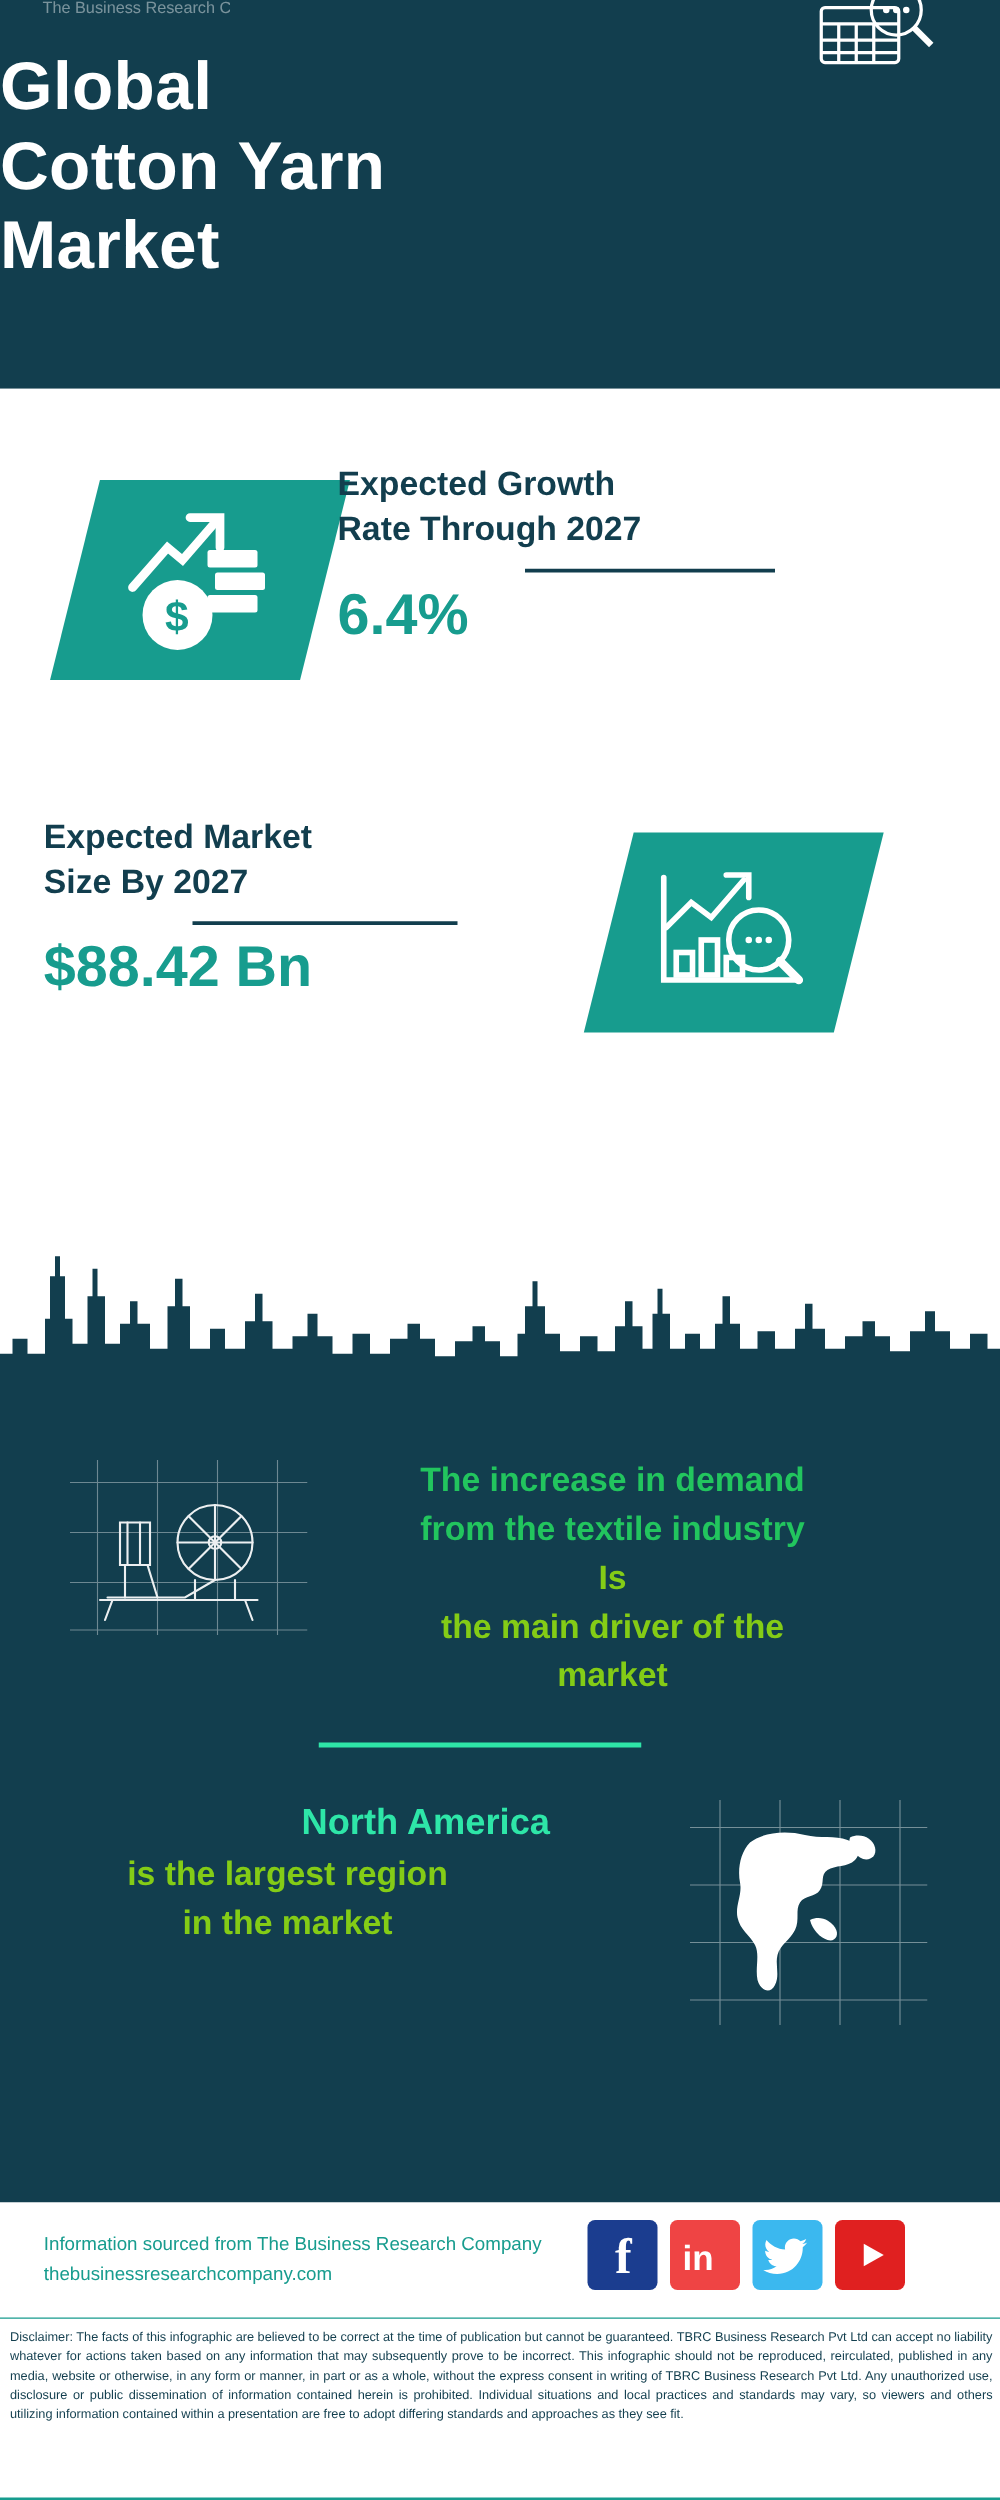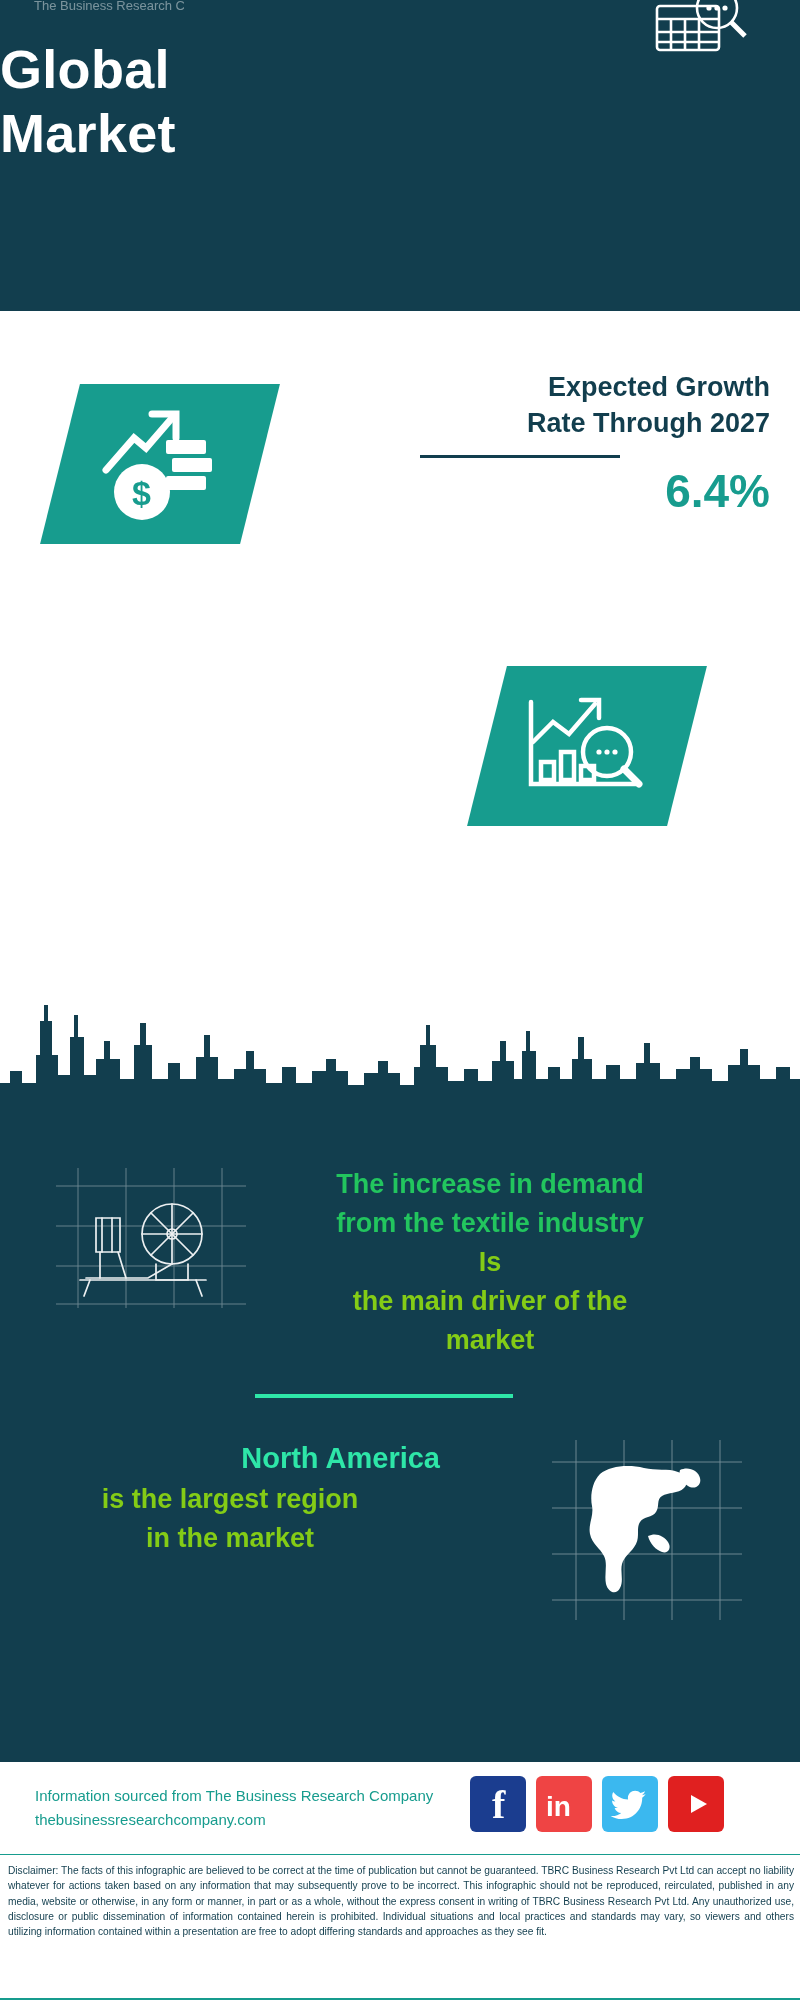--- a/index.html
+++ b/index.html
@@ -68,21 +68,21 @@
   .para-inner {
     transform: skewX(14deg);
     width: 100%;
     height: 100%;
     position: relative;
   }
 
   .stat1-badge { left: 60px; top: 73px; width: 200px; height: 160px; }
   .stat2-badge { left: 487px; top: 355px; width: 200px; height: 160px; }
 
-  .stat-text-block { position: absolute; text-align: right; }
+  .stat-text-block { position: absolute; text-align: left; }
   .stat-heading {
     color: #123e4e;
     font-size: 27px;
     font-weight: bold;
     line-height: 1.34;
   }
   .stat-rule {
     height: 3px;
     background: #123e4e;
     margin: 14px auto 8px auto;
@@ -264,20 +264,21 @@
       </g>
       <g fill="#ffffff">
         <circle cx="64" cy="34" r="2.6"></circle>
         <circle cx="72" cy="34" r="2.6"></circle>
         <circle cx="80" cy="34" r="2.6"></circle>
       </g>
     </svg>
 
     <div class="header-title">
       <div>Global</div>
+      <div>Cotton Yarn</div>
       <div>Market</div>
     </div>
   </div>
 
   <div class="white-zone">
 
     <div class="para-badge stat1-badge">
       <div class="para-inner">
         <svg viewBox="0 0 200 160" width="200" height="160">
           <g stroke="#ffffff" stroke-width="7" fill="none" stroke-linecap="round">
@@ -299,20 +300,28 @@
 
     <div class="stat-text-block stat1-text">
       <div class="stat-heading">
         <div>Expected Growth</div>
         <div>Rate Through 2027</div>
       </div>
       <div class="stat-rule"></div>
       <div class="stat-value">6.4%</div>
     </div>
 
+    <div class="stat-text-block stat2-text">
+      <div class="stat-heading">
+        <div>Expected Market</div>
+        <div>Size By 2027</div>
+      </div>
+      <div class="stat-rule"></div>
+      <div class="stat-value">$88.42 Bn</div>
+    </div>
 
     <div class="para-badge stat2-badge">
       <div class="para-inner">
         <svg viewBox="0 0 200 160" width="200" height="160">
           <g fill="none" stroke="#ffffff" stroke-width="4.5" stroke-linecap="round">
             <path d="M46 76 L66 56 L82 68 L108 38"></path>
             <path d="M94 34 L112 34 L112 52"></path>
             <path d="M44 36 L44 118 L150 118"></path>
             <rect x="54" y="96" width="13" height="18"></rect>
             <rect x="74" y="86" width="13" height="28"></rect>

